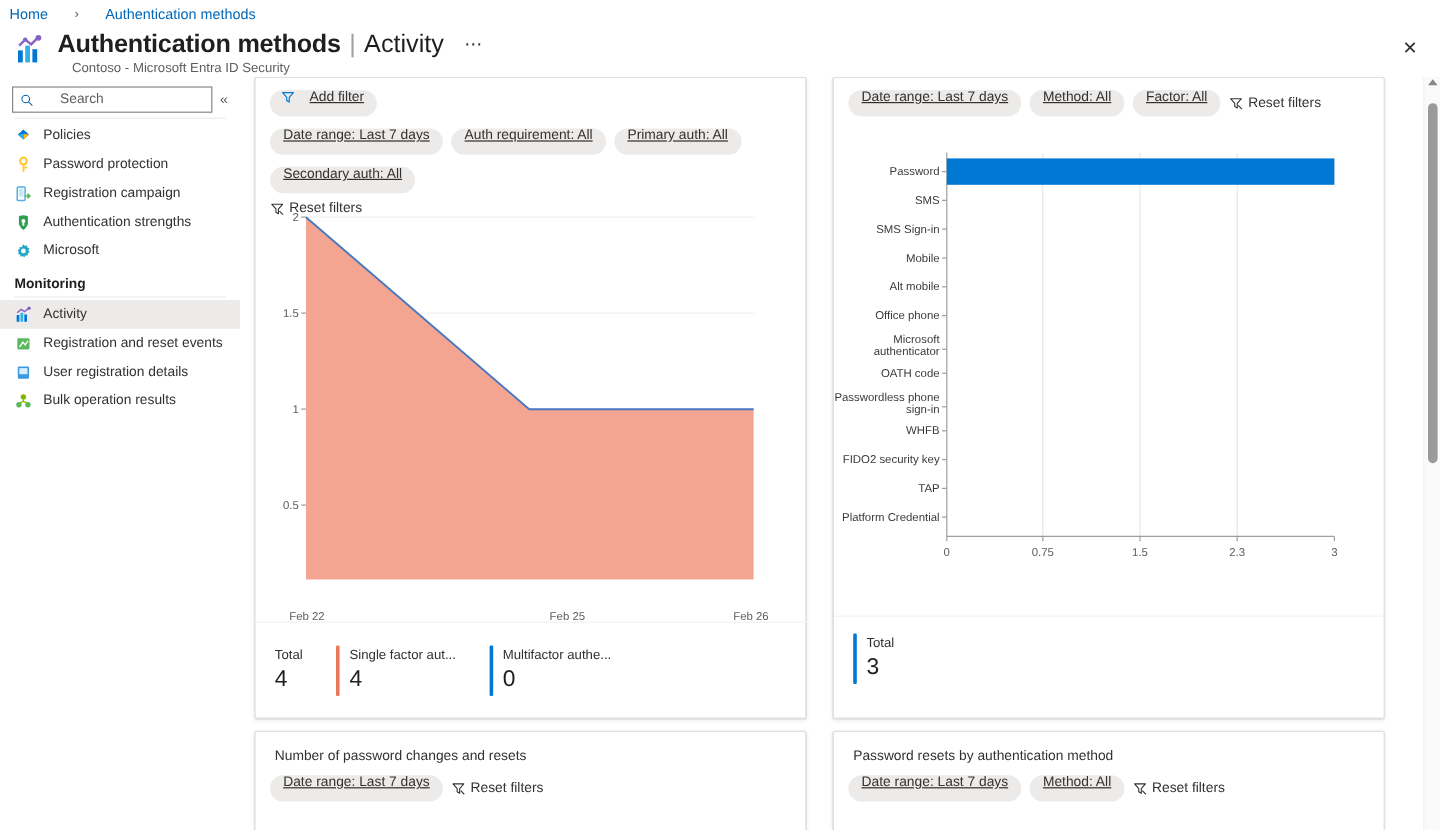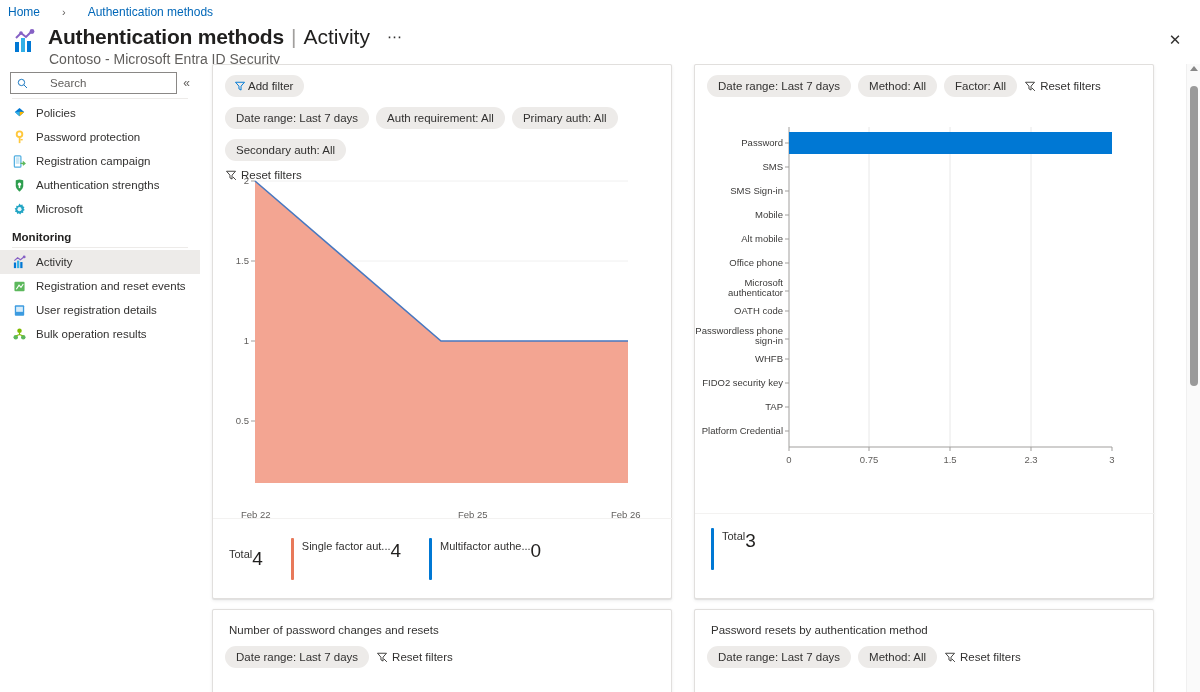--- a/index.html
+++ b/index.html
@@ -32,21 +32,21 @@
   .title-main {
     font-size: 21px; font-weight: 600; letter-spacing: -0.2px;
     color: #201f1e; line-height: 26px;
   }
   .title-pipe { font-size: 21px; font-weight: 300; color: #a19f9d; line-height: 26px; }
   .title-sub-name { font-size: 21px; font-weight: 400; color: #201f1e; line-height: 26px; }
   .title-ellipsis {
     font-size: 15px; color: #323130; margin-left: 10px; cursor: pointer;
     letter-spacing: 1px; align-self: center;
   }
-  .subtitle { font-size: 14px; color: #605e5c; margin-top: 1px; margin-left: 1px; }
+  .subtitle { font-size: 11px; color: #605e5c; margin-top: 1px; margin-left: 12px; }
 
   .close-btn {
     position: absolute; right: 14px; top: 29px;
     width: 22px; height: 22px; cursor: pointer;
     display: flex; align-items: center; justify-content: center;
     color: #323130; font-size: 15px; font-weight: 300;
   }
 
   
   .leftnav {
@@ -94,43 +94,44 @@
   }
   .card.tall { height: 535px; }
   .card.bottom { height: 120px; overflow: hidden; }
 
   .card-title { font-size: 11.5px; color: #323130; padding: 14px 16px 0 16px; }
 
   
   .chips { display: flex; flex-wrap: wrap; gap: 7px; padding: 10px 12px 0 12px; align-items: center; }
   .chip {
     background: #edebe9; border-radius: 11px; height: 22px;
-    display: inline-flex; align-items: center; gap: 2px;
+    display: inline-flex; gap: 12px;
     padding: 0 11px; font-size: 11.5px; color: #323130; cursor: pointer;
     white-space: nowrap;
+    text-decoration: underline;
   }
   .chip.addfilter { padding-left: 9px; }
   .reset-link {
     display: inline-flex; align-items: center; gap: 4px;
     font-size: 11.5px; color: #323130; cursor: pointer; white-space: nowrap;
   }
   .reset-row { padding: 6px 12px 0 12px; }
 
   svg.ico { display: block; }
 
   
   .areachart { position: absolute; left: 0; top: 108px; width: 460px; height: 310px; }
   .kpi-row {
     position: absolute; left: 0; bottom: 0; width: 460px; height: 80px;
     display: flex; align-items: center; padding: 0 16px; gap: 28px;
     border-top: 1px solid #f3f2f1;
   }
   .kpi { display: flex; gap: 8px; }
   .kpi-bar { width: 3px; border-radius: 1px; height: 42px; }
-  .kpi-txt { display: flex; flex-direction: row; justify-content: center; }
+  .kpi-txt { display: flex; flex-direction: column; justify-content: center; }
   .kpi-label { font-size: 11px; color: #323130; line-height: 16px; white-space: nowrap; }
   .kpi-value { font-size: 19px; color: #201f1e; line-height: 26px; font-weight: 400; }
 
   
   .barchart { position: absolute; left: 0; top: 42px; width: 460px; height: 382px; }
   .kpi-row-right {
     position: absolute; left: 0; top: 448px; width: 460px; height: 70px;
     display: flex; align-items: center; padding: 0 16px;
     border-top: 1px solid #f3f2f1;
   }

